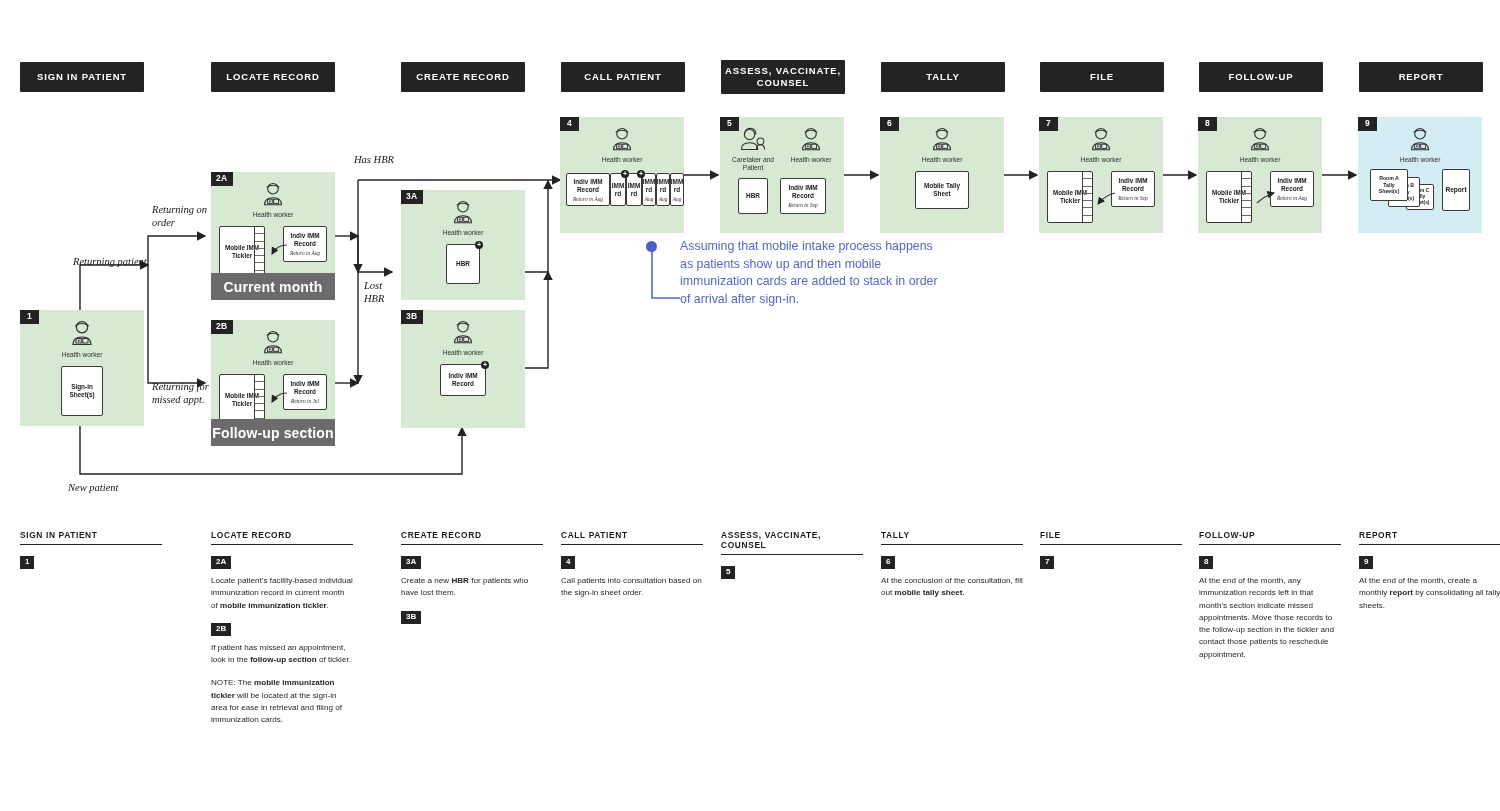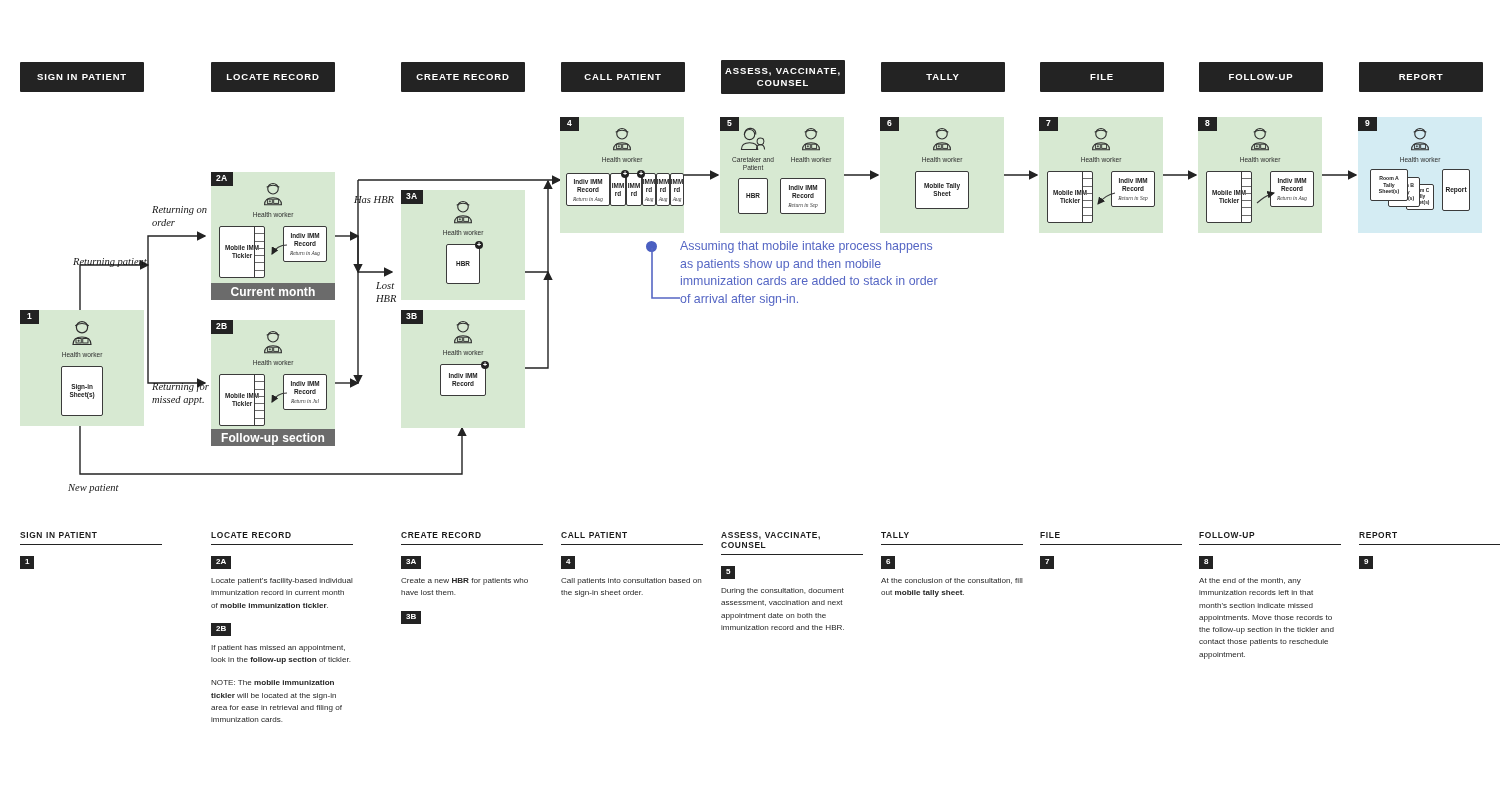--- a/index.html
+++ b/index.html
@@ -41,22 +41,22 @@
   
   .tickler{width:46px;height:52px;background:#fff;border:1.1px solid #3b3b3b;
            border-radius:2px;position:relative;display:flex;align-items:center;
            justify-content:center;box-sizing:border-box;}
   .tickler .t{font-size:6.3px;font-weight:700;line-height:1.3;text-align:center;}
   .tabs{position:absolute;right:0;top:0;bottom:0;width:9px;
         border-left:1.1px solid #3b3b3b;display:flex;flex-direction:column;}
   .tabs i{flex:1;border-bottom:.8px solid #6d6d6d;}
   .tabs i:last-child{border-bottom:none;}
 
-  .footerbar{position:absolute;left:0;right:0;bottom:0;height:17px;
-             background:#6b6b6b;color:#fff;font-size:12px;font-weight:700;
+  .footerbar{position:absolute;left:0;right:0;bottom:0;height:27px;
+             background:#6b6b6b;color:#fff;font-size:14px;font-weight:700;
              display:flex;align-items:center;justify-content:center;
              letter-spacing:.01em;}
 
   
   .edgesvg{position:absolute;left:0;top:0;width:1500px;height:811px;
            pointer-events:none;}
   .elabel{position:absolute;font-family:"Liberation Serif",serif;
           font-style:italic;font-size:10.5px;color:#151515;line-height:1.25;}
 
   
@@ -147,22 +147,22 @@
       <path d="M1163,175 L1196,175"></path>
 
       <path d="M1322,175 L1356,175"></path>
     </g>
   </svg>
 
   <div class="elabel" style="left:73px;top:255px;">Returning patient</div>
   <div class="elabel" style="left:152px;top:203px;width:70px;">Returning on order</div>
   <div class="elabel" style="left:152px;top:380px;width:68px;">Returning for missed appt.</div>
   <div class="elabel" style="left:68px;top:481px;">New patient</div>
-  <div class="elabel" style="left:354px;top:153px;margin-top:40px;">Has HBR</div>
-  <div class="elabel" style="left:376px;top:279px;width:40px;">Lost HBR</div>
+  <div class="elabel" style="left:354px;top:153px;">Has HBR</div>
+  <div class="elabel" style="left:364px;top:279px;width:40px;">Lost HBR</div>
 
   <div class="node" style="left:20px;top:310px;width:124px;height:116px;">
     <div class="badge">1</div>
     <div class="persons">
       <div class="person">
         <svg width="30" height="30" viewBox="0 0 40 40">
           <circle cx="20" cy="11" r="7.5" fill="none" stroke="#2f2f2f" stroke-width="1.6"></circle>
           <path d="M11 9 q9 -6 18 0" fill="none" stroke="#2f2f2f" stroke-width="1.6"></path>
           <path d="M8 34 q0 -10 12 -10 q12 0 12 10 z" fill="none" stroke="#2f2f2f" stroke-width="1.6"></path>
           <rect x="12" y="26" width="7" height="6" fill="none" stroke="#2f2f2f" stroke-width="1.3"></rect>
@@ -515,19 +515,19 @@
   <svg style="position:absolute;left:646px;top:246px;width:40px;height:58px;">
     <path d="M6,2 L6,52 L34,52" fill="none" stroke="#5566c4" stroke-width="1.6"></path>
   </svg>
   <div class="callout" style="left:680px;top:238px;width:262px;">Assuming that mobile intake process happens as patients show up and then mobile immunization cards are added to stack in order of arrival after sign-in.</div>
 
 
   <div class="legcol" style="left:20px;top:530px;"><div class="legtitle">SIGN IN PATIENT</div><div class="legbadge">1</div></div>
   <div class="legcol" style="left:211px;top:530px;"><div class="legtitle">LOCATE RECORD</div><div class="legbadge">2A</div><div class="legtext">Locate patient's facility-based individual immunization record in current month of <b>mobile immunization tickler</b>.</div><div class="legbadge">2B</div><div class="legtext">If patient has missed an appointment, look in the <b>follow-up section</b> of tickler.</div><div class="legtext" style="margin-top: 11px;">NOTE: The <b>mobile immunization tickler</b> will be located at the sign-in area for ease in retrieval and filing of immunization cards.</div></div>
   <div class="legcol" style="left:401px;top:530px;"><div class="legtitle">CREATE RECORD</div><div class="legbadge">3A</div><div class="legtext">Create a new <b>HBR</b> for patients who have lost them.</div><div class="legbadge">3B</div></div>
   <div class="legcol" style="left:561px;top:530px;"><div class="legtitle">CALL PATIENT</div><div class="legbadge">4</div><div class="legtext">Call patients into consultation based on the sign-in sheet order.</div></div>
-  <div class="legcol" style="left:721px;top:530px;"><div class="legtitle">ASSESS, VACCINATE, COUNSEL</div><div class="legbadge">5</div><div class="legtext">During the consultation, document assessment, vaccination and next appointment date on both the immunization record and the HBR.</div></div>
+  <div class="legcol" style="left:721px;top:530px;"><div class="legtitle">ASSESS, VACCINATE, COUNSEL</div><div class="legbadge">5</div></div>
   <div class="legcol" style="left:881px;top:530px;"><div class="legtitle">TALLY</div><div class="legbadge">6</div><div class="legtext">At the conclusion of the consultation, fill out <b>mobile tally sheet</b>.</div></div>
   <div class="legcol" style="left:1040px;top:530px;"><div class="legtitle">FILE</div><div class="legbadge">7</div></div>
   <div class="legcol" style="left:1199px;top:530px;"><div class="legtitle">FOLLOW-UP</div><div class="legbadge">8</div><div class="legtext">At the end of the month, any immunization records left in that month's section indicate missed appointments. Move those records to the follow-up section in the tickler and contact those patients to reschedule appointment.</div></div>
-  <div class="legcol" style="left:1359px;top:530px;"><div class="legtitle">REPORT</div><div class="legbadge">9</div></div>
+  <div class="legcol" style="left:1359px;top:530px;"><div class="legtitle">REPORT</div><div class="legbadge">9</div><div class="legtext">At the end of the month, create a monthly <b>report</b> by consolidating all tally sheets.</div></div>
 
 </div>
 
 </body></html>

